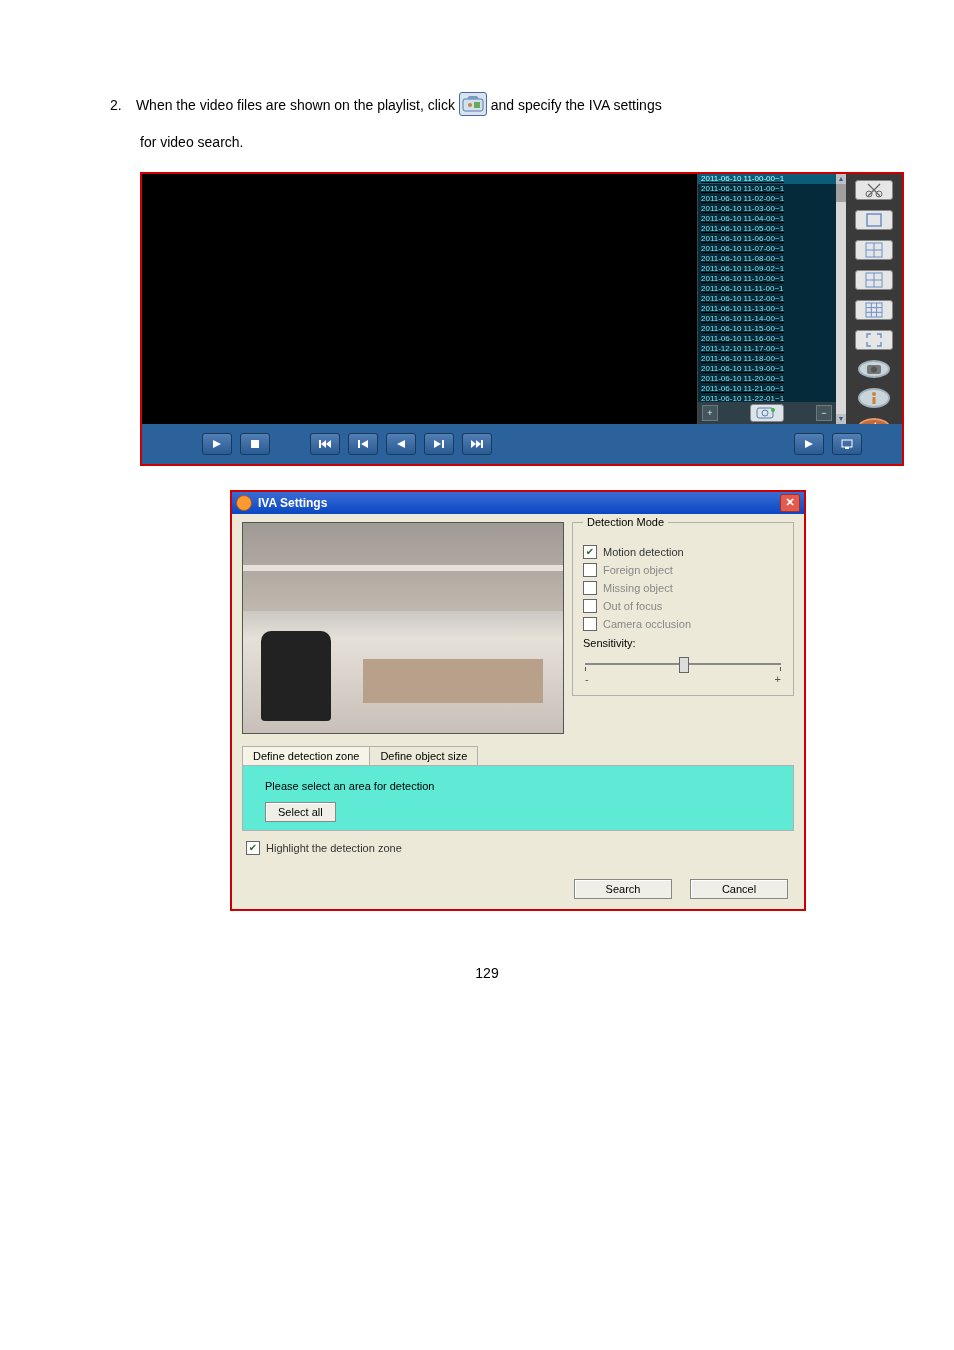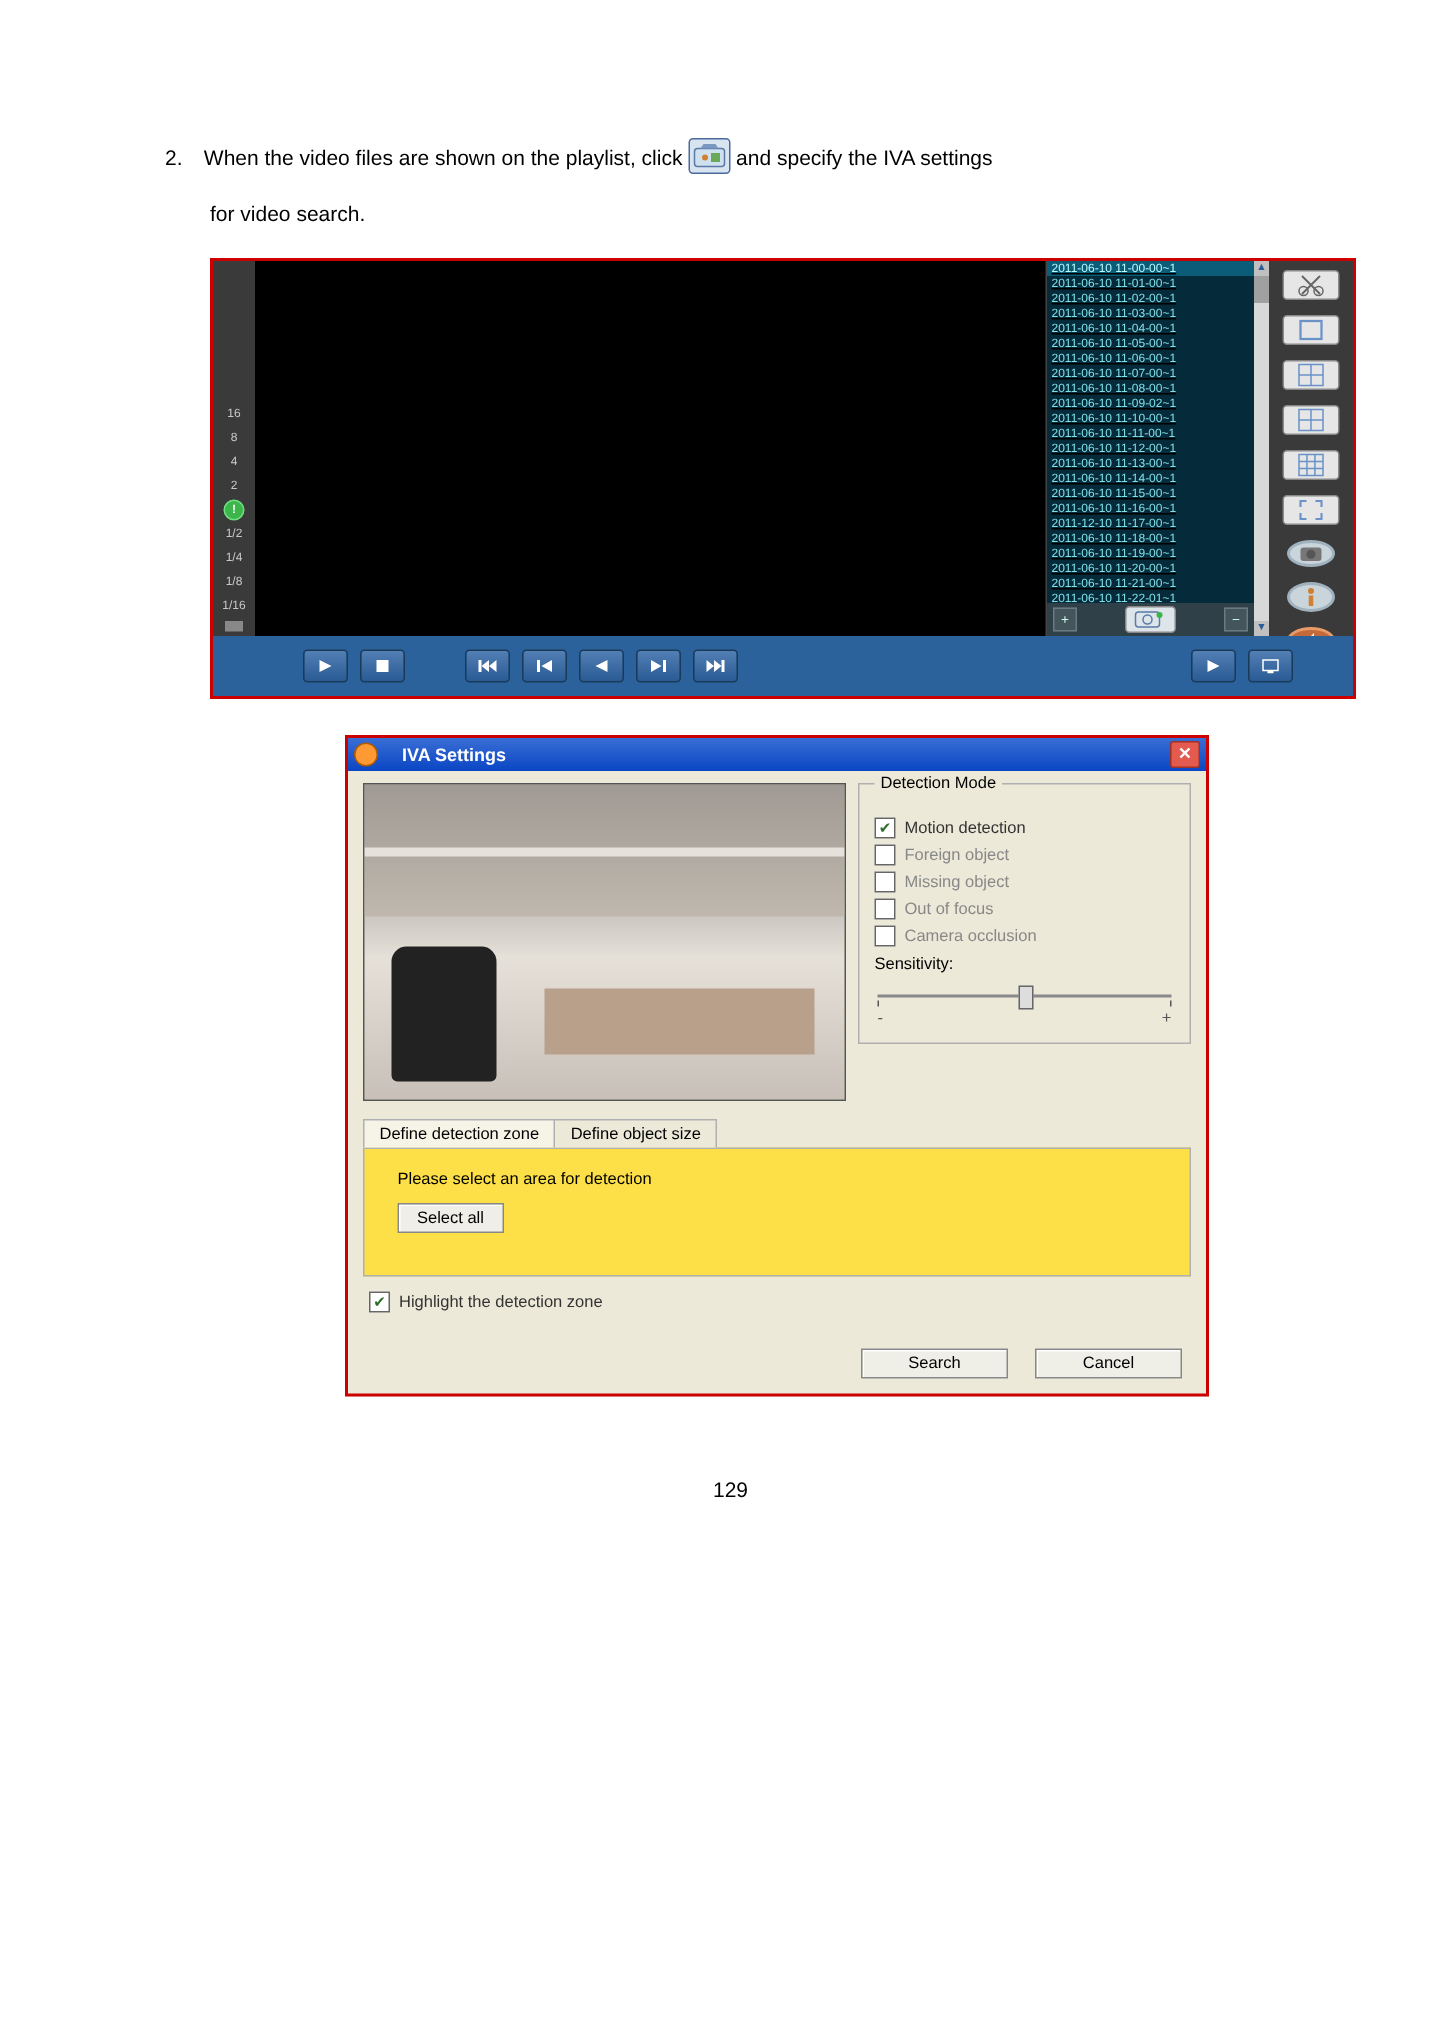--- a/index.html
+++ b/index.html
@@ -184,21 +184,21 @@
     color:#000;
     background:#ece9d8;
   }
   .shot2 .titlebar {
     height: 22px;
     background: linear-gradient(#3a6ed5,#0a46c4);
     display:flex;align-items:center;justify-content:space-between;
     padding:0 4px;
   }
   .shot2 .titlebar .tleft{
-    display:flex;align-items:center;gap:16px;
+    display:flex;align-items:center;gap:6px;
   }
   .shot2 .titlebar .ticon{
     width:14px;height:14px;border-radius:50%;
     background:#ff9933;border:1px solid #b35a00;
   }
   .shot2 .titlebar .ttext{
     color:#fff;font-weight:bold;font-size:12px;
   }
   .shot2 .titlebar .close{
     width:18px;height:16px;background:#e35a4f;border:1px solid #a03028;
@@ -270,21 +270,21 @@
     display:flex;margin-top:12px;
   }
   .shot2 .tabbar .tab{
     padding:3px 10px;border:1px solid #b0b0b0;border-bottom:none;background:#ece9d8;
     margin-right:-1px;font-size:11px;
   }
   .shot2 .tabbar .tab.active{
     position:relative;z-index:2;background:#f6f3e7;
   }
   .shot2 .tabcontent{
-    border:1px solid #b0b0b0;padding:14px 12px 28px 22px;background:#fde047;
+    border:1px solid #b0b0b0;padding:14px 12px 8px 22px;background:#5eead4;
   }
   .shot2 .hint{margin-bottom:10px;}
   .shot2 .winbtn{
     display:inline-block;padding:3px 12px;border:1px solid #888;background:#efefe7;
     font-size:11px;box-shadow:inset 1px 1px 0 #fff;
   }
 
   .shot2 .post-opts{
     margin:10px 4px 0 4px;
   }
@@ -312,34 +312,20 @@
           <rect x="14" y="9" width="6" height="6" fill="#6aa85a"></rect>
           <path d="M7 6 L9 3 L17 3 L19 6" fill="#7a98c0"></path>
         </svg>
     </span>
     <span> and specify the IVA settings</span>
   </div>
   <div class="sub-line">for video search.</div>
 
   <div class="shot1">
     <div class="upper">
-      <div class="yaxis">
-        <div class="yrow">16</div>
-        <div class="yrow">8</div>
-        <div class="yrow">4</div>
-        <div class="yrow">2</div>
-        <div class="yrow">
-            <div class="green-dot">!</div>
-          </div>
-        <div class="yrow">1/2</div>
-        <div class="yrow">1/4</div>
-        <div class="yrow">1/8</div>
-        <div class="yrow">1/16</div>
-        <div class="bar"></div>
-      </div>
       <div class="video-area"></div>
       <div class="playlist">
         <div class="pl-item sel">2011-06-10 11-00-00~1</div>
         <div class="pl-item">2011-06-10 11-01-00~1</div>
         <div class="pl-item">2011-06-10 11-02-00~1</div>
         <div class="pl-item">2011-06-10 11-03-00~1</div>
         <div class="pl-item">2011-06-10 11-04-00~1</div>
         <div class="pl-item">2011-06-10 11-05-00~1</div>
         <div class="pl-item">2011-06-10 11-06-00~1</div>
         <div class="pl-item">2011-06-10 11-07-00~1</div>

